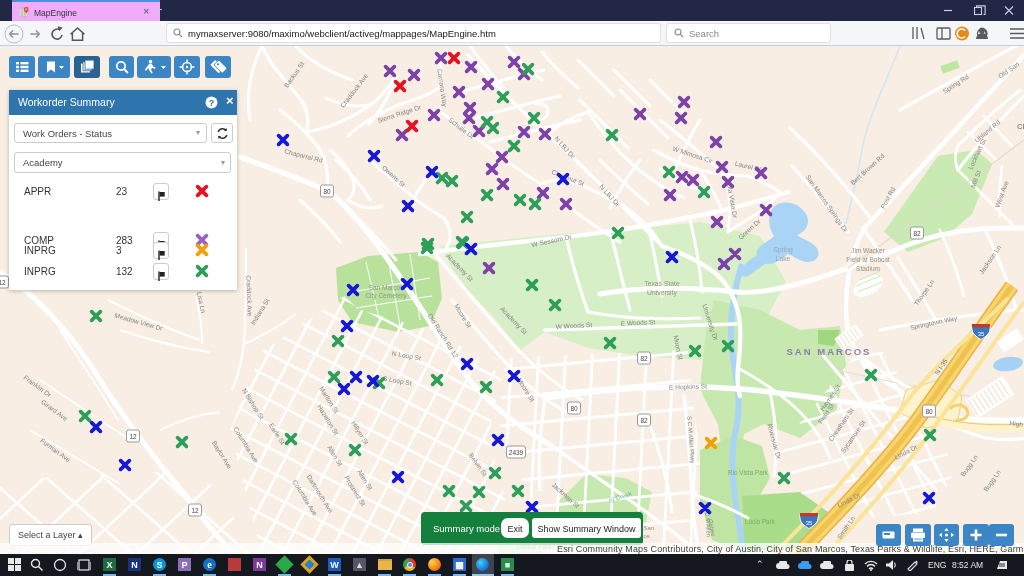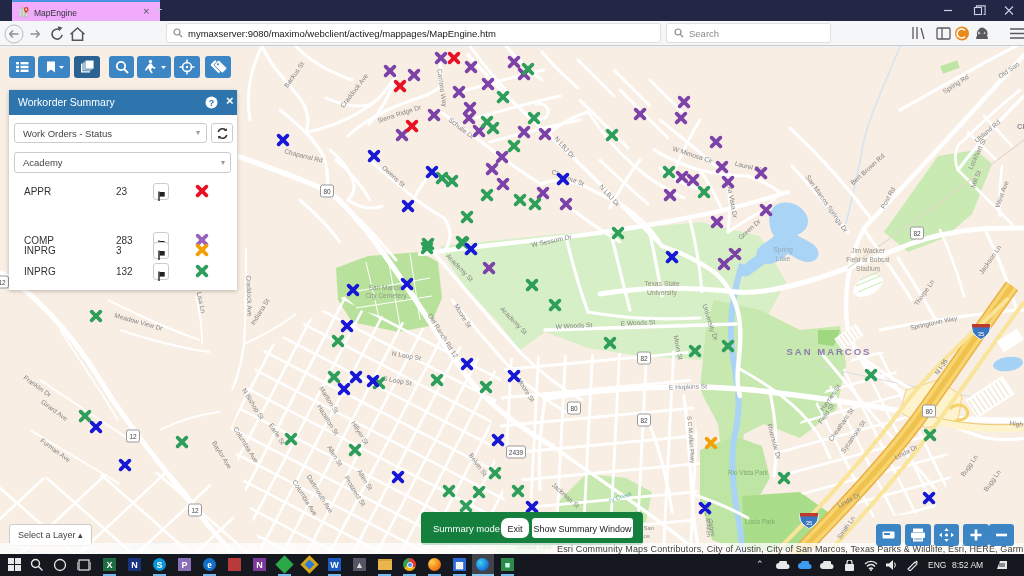--- a/index.html
+++ b/index.html
@@ -743,21 +743,21 @@
       </svg>
     </div>
 </div>
 
 <div style="position:absolute;left:9px;top:524px;width:83px;height:22px;background:#fff;border:1px solid #ccc;border-radius:3px">
   <span style="position:absolute;left:8px;top:5px;font:9px 'Liberation Sans',sans-serif;color:#444">Select a Layer ▴</span>
 </div>
 <div style="position:absolute;left:421px;top:512px;width:222px;height:33px;background:#15803d;border-radius:4px">
   <span style="position:absolute;left:12px;top:10.5px;font:9.5px 'Liberation Sans',sans-serif;color:#fff">Summary mode</span>
   <div style="position:absolute;left:80px;top:6px;width:28px;height:20px;background:#fff;border-radius:7px;text-align:center"><span style="font:9px 'Liberation Sans',sans-serif;color:#222;line-height:20px">Exit</span></div>
-  <div style="position:absolute;left:111px;top:6px;width:101px;height:20px;background:#fff;border-radius:3px;text-align:center"><span style="font:9px 'Liberation Sans',sans-serif;color:#222;line-height:20px">Show Summary Window</span></div>
+  <div style="position:absolute;left:111px;top:6px;width:109px;height:20px;background:#fff;border-radius:3px;text-align:center"><span style="font:9px 'Liberation Sans',sans-serif;color:#222;line-height:20px">Show Summary Window</span></div>
 </div>
 <div style="position:absolute;left:0px;top:543px;width:1024px;height:11px;background:rgba(255,255,255,0.75)"></div>
 <span style="position:absolute;left:557px;top:544px;font:9px 'Liberation Sans',sans-serif;letter-spacing:0.15px;color:#3c3c3c;white-space:nowrap">Esri Community Maps Contributors, City of Austin, City of San Marcos, Texas Parks &amp; Wildlife, Esri, HERE, Garmin, …</span>
 <div style="position:absolute;top:524px;height:22px;background:#3c86c5;border-radius:3px;left:876px;width:25px"><svg width="25" height="22">
       <rect x="6.5" y="7.5" width="12" height="7" rx="1" fill="#fff"></rect>
       <rect x="8" y="9" width="6" height="2" fill="#3c86c5"></rect>
     </svg></div>
 <div style="position:absolute;top:524px;height:22px;background:#3c86c5;border-radius:3px;left:905px;width:26px"><svg width="26" height="22">
       <g fill="#fff">
         <rect x="8" y="4.5" width="10" height="3.5"></rect>

